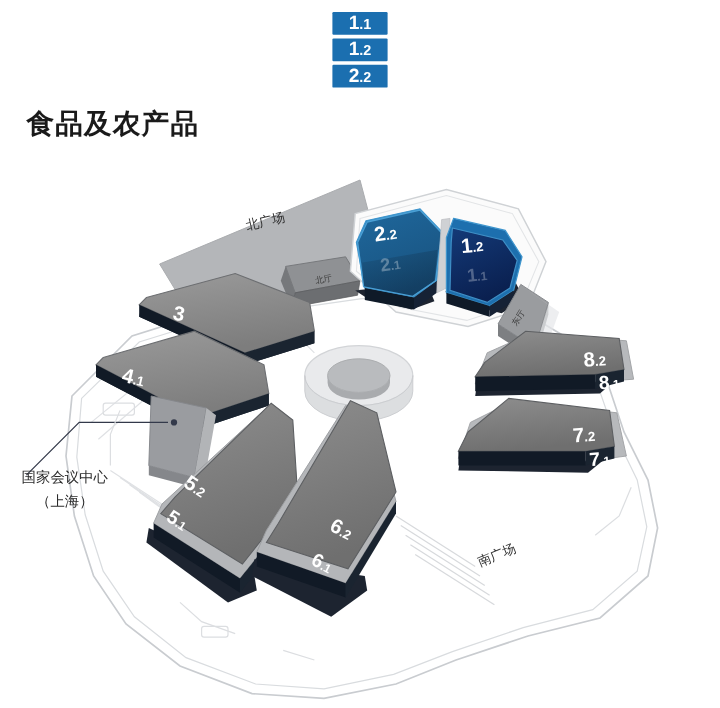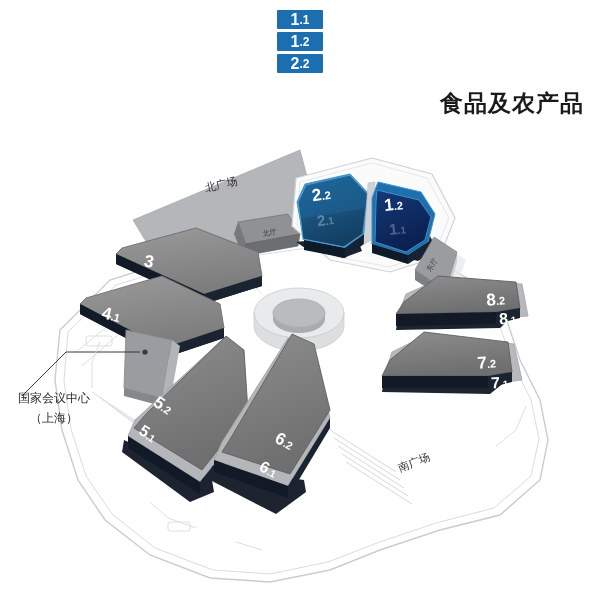--- a/index.html
+++ b/index.html
@@ -25,21 +25,21 @@
     font-size:15px;
     line-height:1;
     letter-spacing:0px;
     border-radius:1px;
   }
   .badge .maj{font-size:16px;}
   .badge .min{font-size:12px;}
 
   .page-title{
     position:absolute;left:0;right:16px;top:88px;
-    text-align:right;
+    text-align:left;
     font-size:23px;
     font-weight:bold;
     color:#1a1a1a;
     letter-spacing:1px;
     margin-left:22px;
   }
 
   
   .map-wrap{position:absolute;left:0;top:130px;width:600px;height:460px;}
   svg{display:block;}

